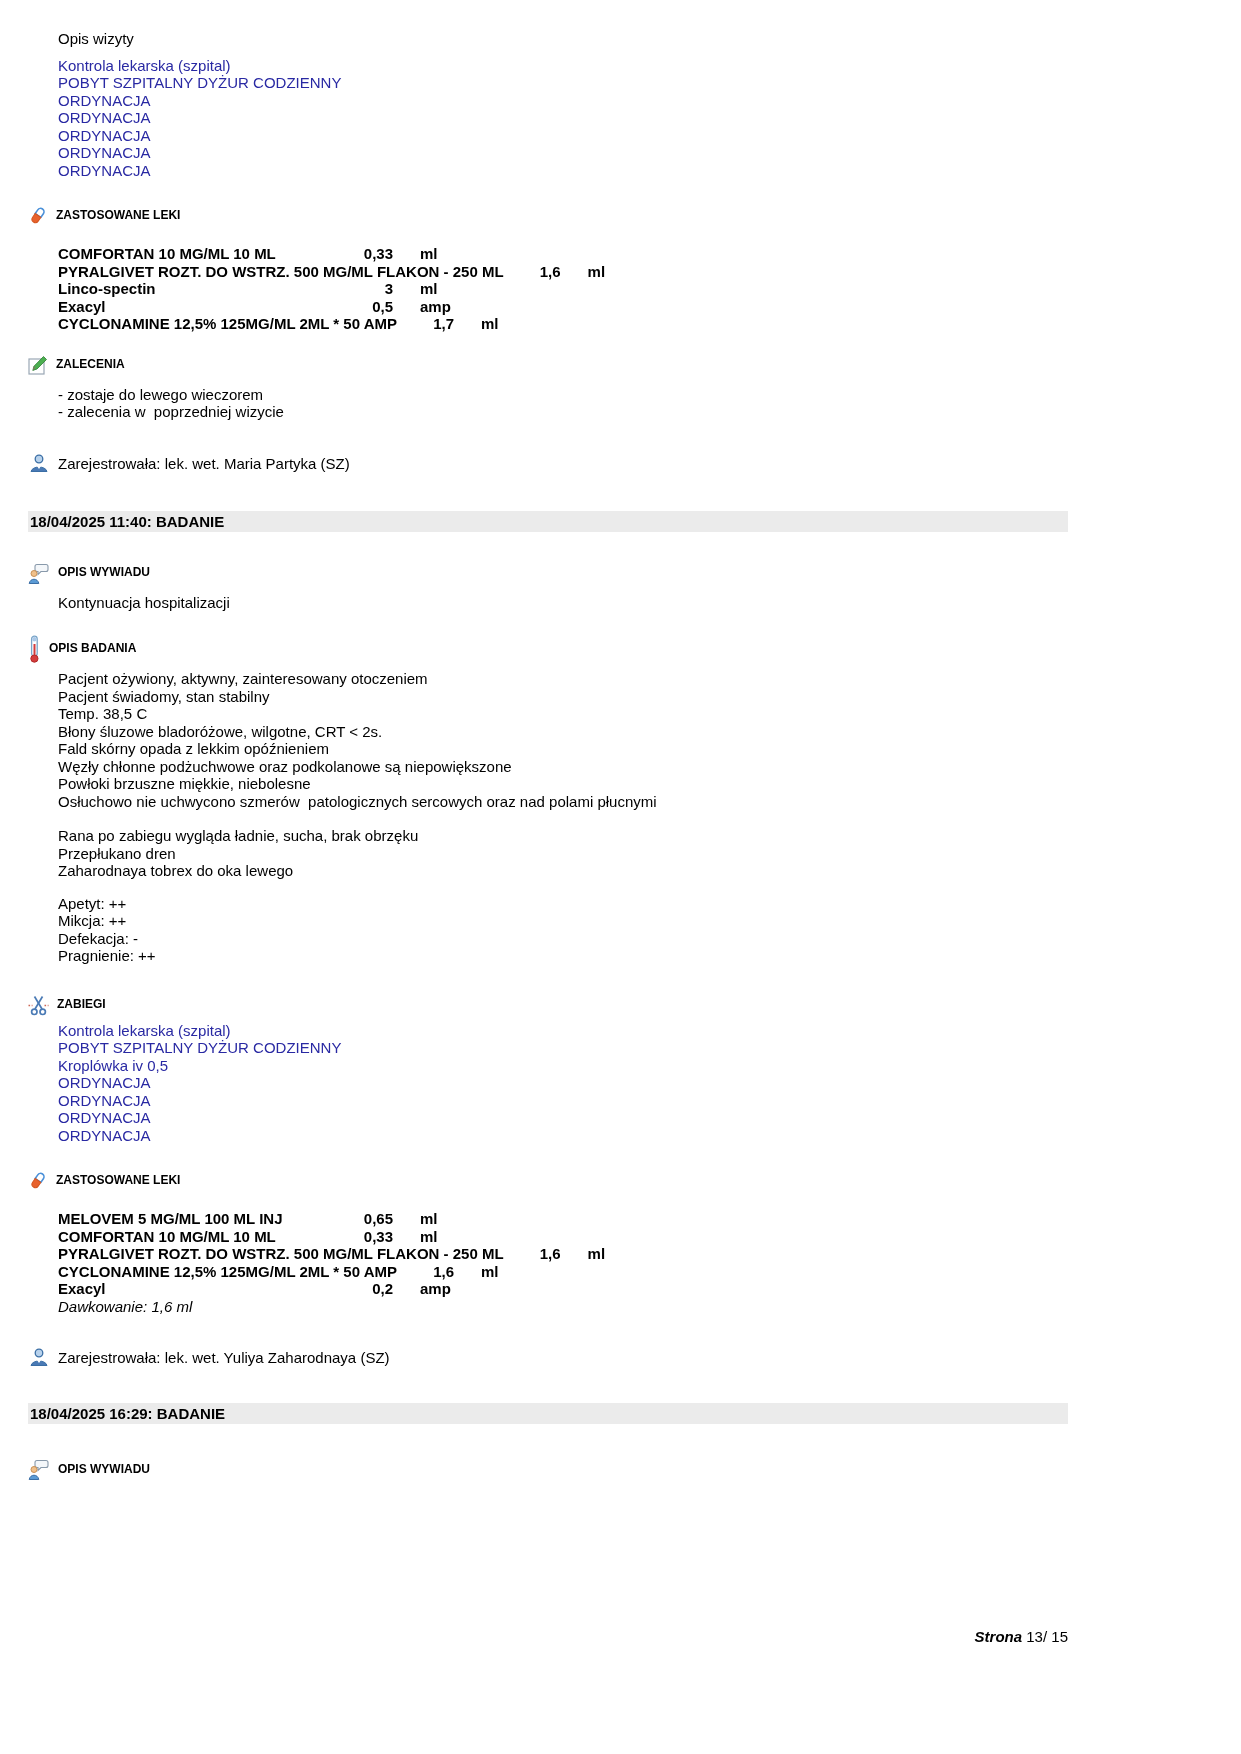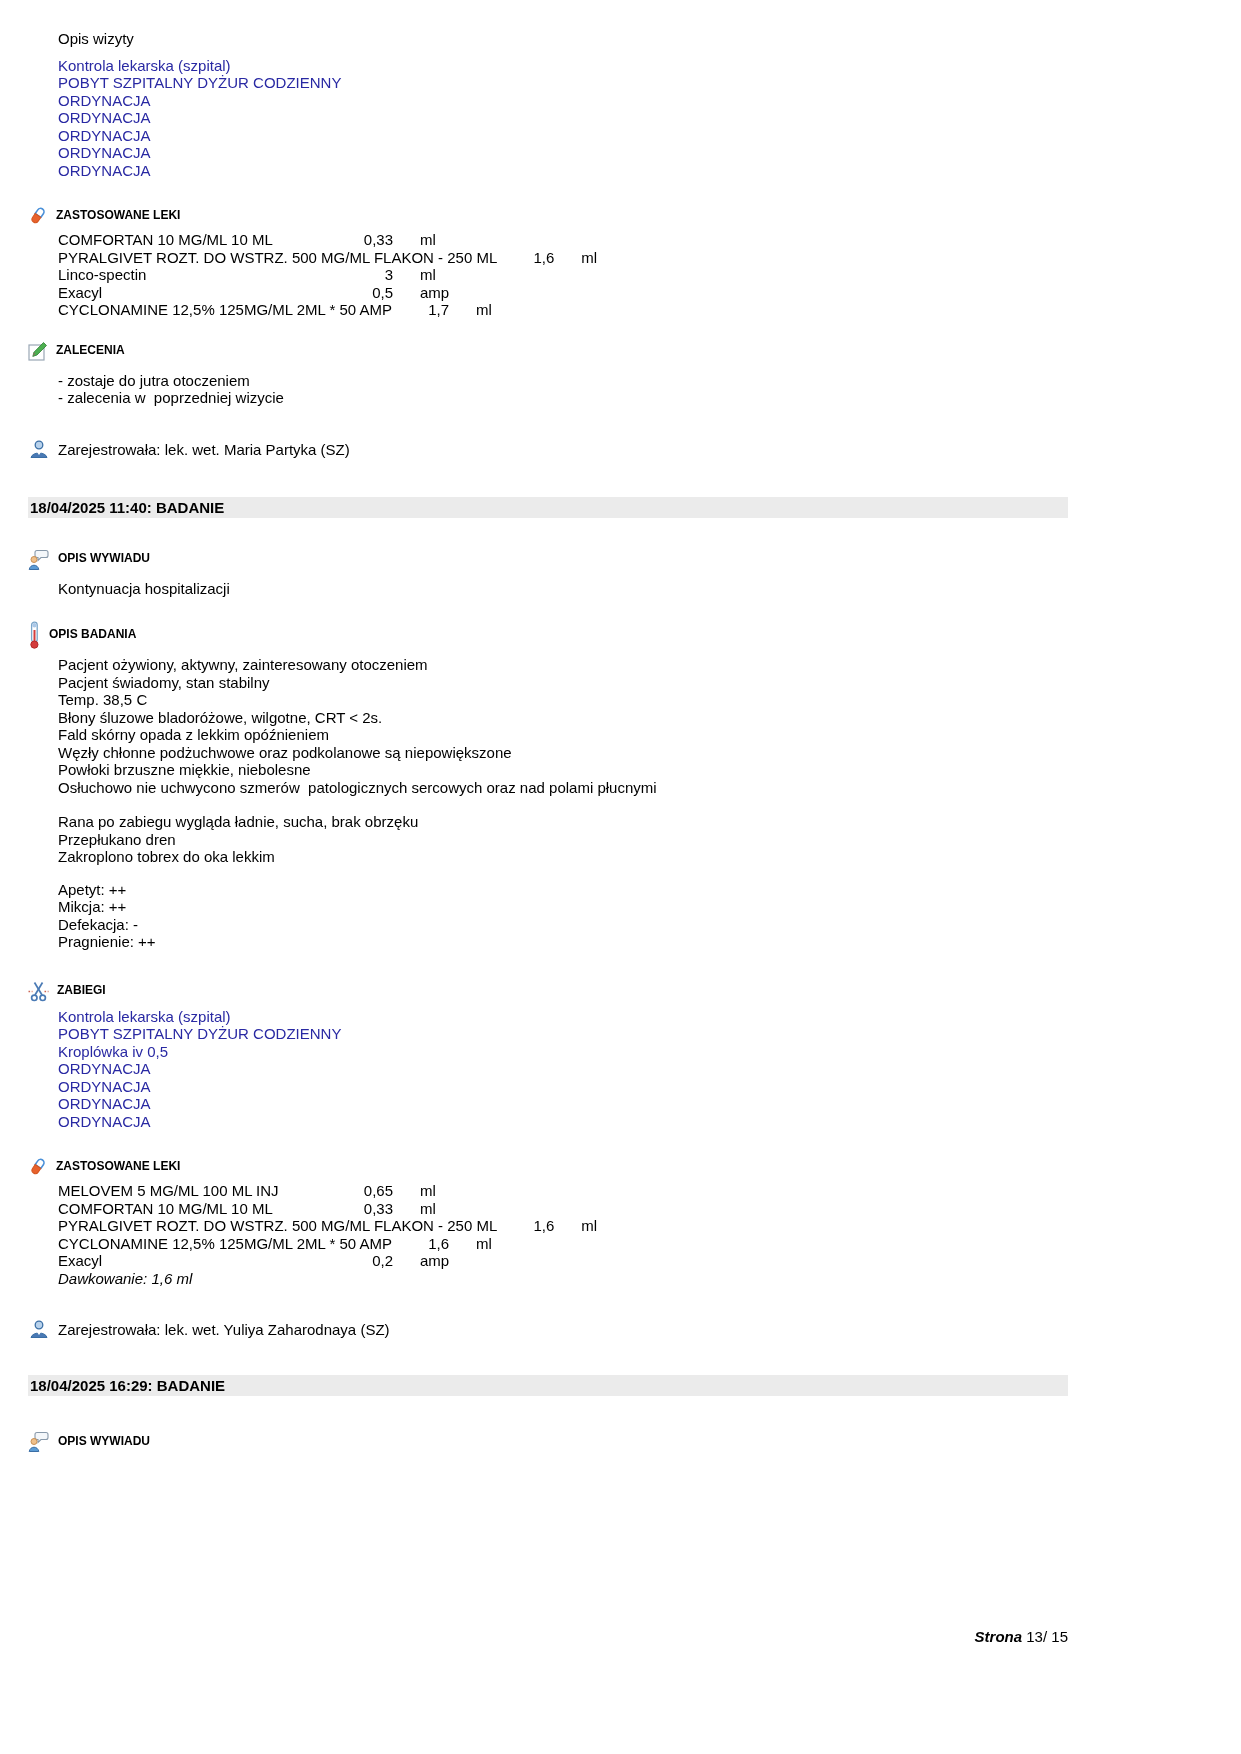--- a/index.html
+++ b/index.html
@@ -10,21 +10,21 @@
     font-size:15px; line-height:17.5px; color:#000;
   }
   .content { padding:30px 0 0 28px; width:1068px; position:relative; }
   .indent { margin-left:30px; }
   .line { white-space:pre-wrap; }
   .page-title { margin-left:30px; margin-bottom:9px; }
   .links div { margin-left:30px; color:var(--link-color,#2929a3); cursor:pointer; white-space:pre; }
   .sec-header { display:flex; align-items:center; gap:8px; font-weight:bold; font-size:12px; }
   .sec-header .ico { flex:0 0 auto; display:inline-flex; }
   .mt-sec1 { margin-top:26px; }
-  .drug-table { margin-top:5px; }
+  .drug-table { margin-top:19px;font-weight:bold; }
   .drug-row { display:flex; margin-left:30px; }
   .drug-name { min-width:280px; white-space:pre; padding-right:2px; }
   .drug-qty { min-width:55px; text-align:right; white-space:pre; }
   .drug-unit { padding-left:27px; white-space:pre; }
   .zalecenia-h { margin-top:22px; }
   .zalecenia-list { margin-top:11px; }
   .registered { display:flex; align-items:center; gap:8px; margin-top:32px; }
   .datebar {
     margin-top:36px; background:var(--bar-bg,#ebebeb);
     font-weight:bold; height:21px; line-height:21px; padding-left:2px;
@@ -108,21 +108,21 @@
       <svg width="20" height="20" viewBox="0 0 20 20">
         <rect x="1" y="4" width="15" height="15" fill="#fff" stroke="#9aa7b5" stroke-width="1.2"></rect>
         <polygon points="15.5,1.5 18.5,4.5 9,14 4.8,15.4 6,11.2" fill="#4caf50" stroke="#2e7d32" stroke-width="0.8"></polygon>
         <polygon points="4.8,15.4 6,11.2 7.2,12.5" fill="#8d6e63"></polygon>
       </svg>
     </span>
     <span>ZALECENIA</span>
   </div>
 
   <div class="zalecenia-list">
-      <div class="indent line">- zostaje do jutra otoczeniem</div>
+      <div class="indent line">- zostaje do lewego wieczorem</div>
       <div class="indent line">- zalecenia w  poprzedniej wizycie</div>
     </div>
 
   <div class="registered">
     <span class="ico">
       <svg width="22" height="22" viewBox="0 0 22 22">
         <circle cx="11" cy="6" r="3.8" fill="#b8d2ec" stroke="#3a6ea5" stroke-width="1.3"></circle>
         <path d="M3 18.5 C4.5 12.5 17.5 12.5 19 18.5 Z" fill="#4a7ab5" stroke="#3a6ea5" stroke-width="1"></path>
         <path d="M8.6 12.6 L11 16 L13.4 12.6 Z" fill="#fff"></path>
       </svg>
@@ -162,21 +162,21 @@
       <div class="indent line">Temp. 38,5 C</div>
       <div class="indent line">Błony śluzowe bladoróżowe, wilgotne, CRT &lt; 2s.</div>
       <div class="indent line">Fald skórny opada z lekkim opóźnieniem</div>
       <div class="indent line">Węzły chłonne podżuchwowe oraz podkolanowe są niepowiększone</div>
       <div class="indent line">Powłoki brzuszne miękkie, niebolesne</div>
       <div class="indent line">Osłuchowo nie uchwycono szmerów  patologicznych sercowych oraz nad polami płucnymi</div>
     </div>
   <div class="badanie-p2">
       <div class="indent line">Rana po zabiegu wygląda ładnie, sucha, brak obrzęku</div>
       <div class="indent line">Przepłukano dren</div>
-      <div class="indent line">Zakroplono tobrex do oka lekkim</div>
+      <div class="indent line">Zaharodnaya tobrex do oka lewego</div>
     </div>
   <div class="badanie-p3">
       <div class="indent line">Apetyt: ++</div>
       <div class="indent line">Mikcja: ++</div>
       <div class="indent line">Defekacja: -</div>
       <div class="indent line">Pragnienie: ++</div>
     </div>
 
   <div class="sec-header zabiegi-h">
     <span class="ico">

